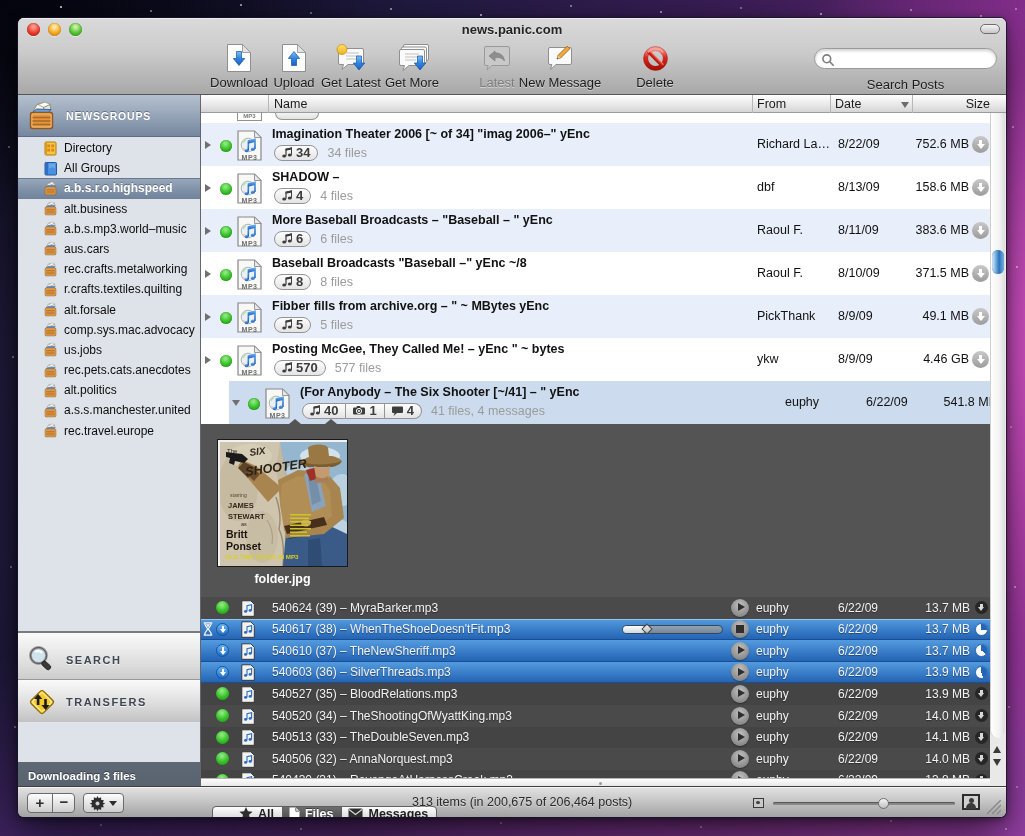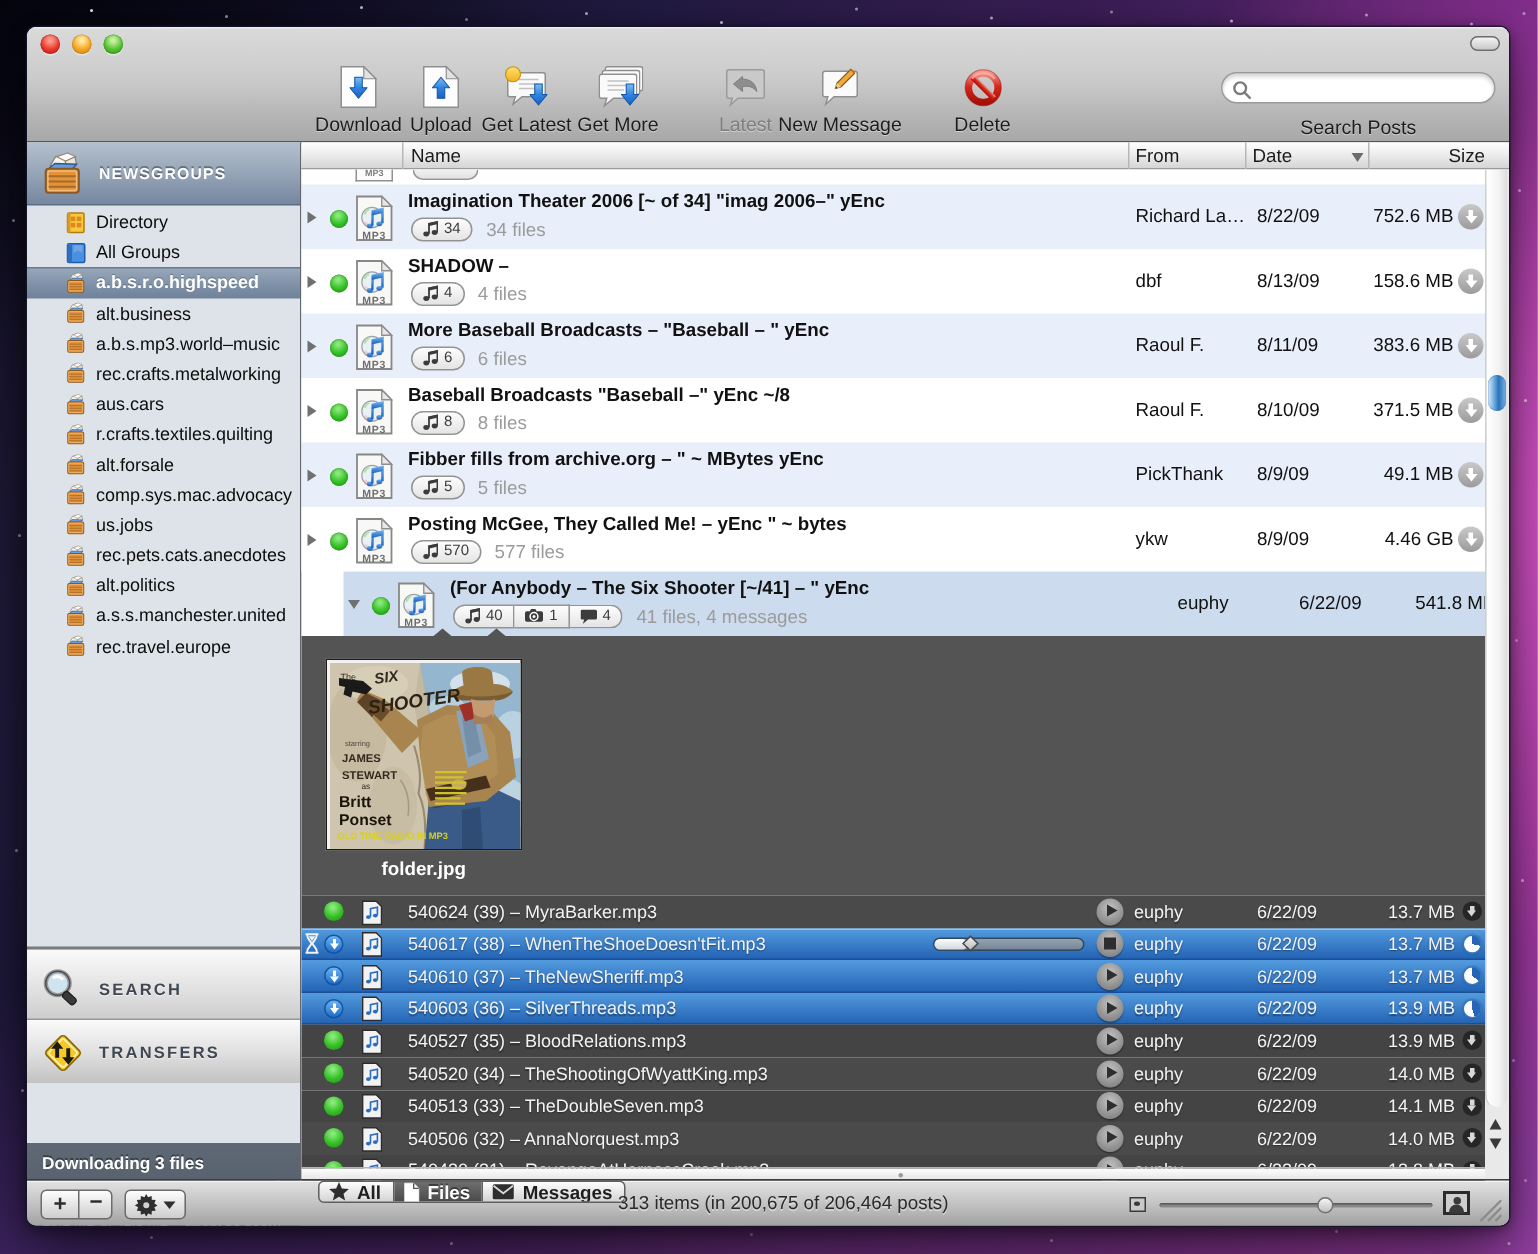--- a/index.html
+++ b/index.html
@@ -77,21 +77,21 @@
 .prow{position:absolute;left:0;top:0;width:789px;height:10px;background:#fff;}
 .row{position:absolute;left:0;width:789px;height:43px;background:#fff;}
 .row.alt{background:#e8effa;}
 .row.sel{background:#ccdcee;margin-left:28px;}
 .tri{position:absolute;left:4px;top:17.5px;width:0;height:0;border-top:4.5px solid transparent;border-bottom:4.5px solid transparent;border-left:6.5px solid #707070;}
 .tri.open{left:2.5px;top:19px;border-left:4.5px solid transparent;border-right:4.5px solid transparent;border-top:6.5px solid #707070;border-bottom:none;}
 .gdot{position:absolute;left:19px;top:17px;width:12px;height:12px;border-radius:50%;background:radial-gradient(circle at 45% 30%, #8ae87c 8%, #35c025 55%, #1c9212);box-shadow:inset 0 0 1px #156d0b;}
 .micon{position:absolute;left:36px;top:6.5px;}
 .rtitle{position:absolute;left:71px;top:4px;font-size:12.5px;font-weight:bold;color:#111;white-space:nowrap;}
 .rbadges{position:absolute;left:73px;top:21px;height:17px;display:flex;align-items:center;}
-.pill{height:16px;border:1px solid #949494;border-radius:9px;background:linear-gradient(#fdfdfd,#e4e4e4);display:flex;align-items:center;padding:0 7px;font-size:10px;font-weight:normal;color:#3c3c3c;justify-content:center;}
+.pill{height:16px;border:1px solid #949494;border-radius:9px;background:linear-gradient(#fdfdfd,#e4e4e4);display:flex;align-items:center;padding:0 7px;font-size:13px;font-weight:bold;color:#3c3c3c;justify-content:center;}
 .pill svg{margin-right:4px;}
 .pillgrp{display:flex;}
 .pillgrp .pill{border-radius:0;border-left:none;}
 .pillgrp .pill:first-child{border-radius:9px 0 0 9px;border-left:1px solid #949494;}
 .pillgrp .pill:last-child{border-radius:0 9px 9px 0;}
 .nfiles{margin-left:9px;font-size:12.5px;color:#9b9b9b;}
 .rfrom{position:absolute;left:556px;top:14px;font-size:12.5px;color:#111;}
 .rdate{position:absolute;left:637px;top:14px;font-size:12.5px;color:#111;}
 .rsize{position:absolute;left:650px;top:14px;width:118px;text-align:right;font-size:12.5px;color:#111;}
 .dlcirc{position:absolute;left:771px;top:13px;width:17px;height:17px;border-radius:50%;background:linear-gradient(#c9c9c9,#9b9b9b);}
@@ -140,21 +140,21 @@
 
 .bbar{position:absolute;left:0;top:768px;width:988px;height:31px;background:linear-gradient(#e2e2e2,#c4c4c4 50%,#a2a2a2);border-top:1px solid #3f3f3f;box-shadow:inset 0 1px 0 #f4f4f4;}
 .btn{position:absolute;top:6px;height:20px;background:linear-gradient(#fdfdfd,#cecece);border:1px solid #6b6b6b;border-radius:4px;color:#2c2c2c;}
 #bplus{left:9px;width:48px;}
 #bplus .sep{position:absolute;left:23.5px;top:0;width:1px;height:18px;background:#6b6b6b;}
 #bplus .p{position:absolute;left:0;top:0px;width:24px;text-align:center;font-size:15px;font-weight:bold;line-height:17px;}
 #bplus .m{position:absolute;left:24px;top:0px;width:24px;text-align:center;font-size:15px;font-weight:bold;line-height:16px;}
 #bgear{left:65px;width:41px;}
 #bgear svg{position:absolute;left:6px;top:2px;}
 #bgear .dn{position:absolute;right:6px;top:7px;width:0;height:0;border-left:4px solid transparent;border-right:4px solid transparent;border-top:5px solid #2e2e2e;}
-.seg{position:absolute;left:194px;top:0;height:15px;display:flex;border:1px solid #5f5f5f;border-radius:4px;overflow:hidden;background:linear-gradient(#fdfdfd,#d4d4d4);}
+.seg{position:absolute;left:194px;top:19px;height:15px;display:flex;border:1px solid #5f5f5f;border-radius:4px;overflow:hidden;background:linear-gradient(#fdfdfd,#d4d4d4);padding-left:20px;}
 .seg .sg{display:flex;align-items:center;padding:0 8px 0 6px;font-size:12.5px;font-weight:bold;color:#1e1e1e;border-right:1px solid #5f5f5f;}
 .seg .sg:last-child{border-right:none;}
 .seg .sg.on{background:linear-gradient(#6e6e6e,#4a4a4a);color:#fff;text-shadow:0 -1px 0 rgba(0,0,0,.4);}
 .seg svg{margin-right:5px;}
 .status{position:absolute;left:394px;top:8px;width:400px;text-align:left;font-size:12.5px;color:#2a2a2a;text-shadow:0 1px 0 rgba(255,255,255,.4);}
 .zslider{position:absolute;left:755px;top:15px;width:182px;height:3px;border-radius:2px;background:#8a8a8a;box-shadow:inset 0 1px 1px rgba(0,0,0,.4);}
 .zthumb{position:absolute;left:105px;top:-4.5px;width:11px;height:11px;border-radius:50%;background:linear-gradient(#f5f5f5,#c0c0c0);border:1px solid #707070;}
 .zl{position:absolute;left:735px;top:11px;width:11px;height:10px;border:1.5px solid #3a3a3a;background:#c9c9c9;}
 .zl:before{content:"";position:absolute;left:2px;top:2px;width:4px;height:3px;border-radius:50%;background:#3a3a3a;}
 .zr{position:absolute;left:944px;top:7px;width:18px;height:16px;border:2px solid #2c2c2c;background:#cfcfcf;}
@@ -292,20 +292,21 @@
 </symbol>
 </defs>
 </svg>
 <div id="desk">
 <div id="stars"></div>
 <div id="win">
   <div class="tbar">
     <div class="tl red"></div>
         <div class="tl yel"></div>
         <div class="tl grn"></div>
+    <div class="wtitle">news.panic.com</div>
     <div class="pillbtn"></div>
 
     <div class="titem" style="left:176px;">
           <svg width="26" height="30">
             <use href="#sPageArr" width="26" height="30"></use>
             <use href="#sArrDown" x="7" y="7.5" width="12" height="16"></use>
           </svg>
           <span class="lb">Download</span>
         </div>
     <div class="titem" style="left:231px;">
@@ -383,24 +384,24 @@
               <use href="#sDrawer"></use>
             </svg>a.b.s.r.o.highspeed</div>
 <div class="sitem"><svg width="15" height="15" viewBox="0 0 27 31">
               <use href="#sDrawer"></use>
             </svg>alt.business</div>
 <div class="sitem"><svg width="15" height="15" viewBox="0 0 27 31">
               <use href="#sDrawer"></use>
             </svg>a.b.s.mp3.world–music</div>
 <div class="sitem"><svg width="15" height="15" viewBox="0 0 27 31">
               <use href="#sDrawer"></use>
+            </svg>aus.cars</div>
+<div class="sitem"><svg width="15" height="15" viewBox="0 0 27 31">
+              <use href="#sDrawer"></use>
             </svg>rec.crafts.metalworking</div>
-<div class="sitem"><svg width="15" height="15" viewBox="0 0 27 31">
-              <use href="#sDrawer"></use>
-            </svg>aus.cars</div>
 <div class="sitem"><svg width="15" height="15" viewBox="0 0 27 31">
               <use href="#sDrawer"></use>
             </svg>r.crafts.textiles.quilting</div>
 <div class="sitem"><svg width="15" height="15" viewBox="0 0 27 31">
               <use href="#sDrawer"></use>
             </svg>alt.forsale</div>
 <div class="sitem"><svg width="15" height="15" viewBox="0 0 27 31">
               <use href="#sDrawer"></use>
             </svg>comp.sys.mac.advocacy</div>
 <div class="sitem"><svg width="15" height="15" viewBox="0 0 27 31">

